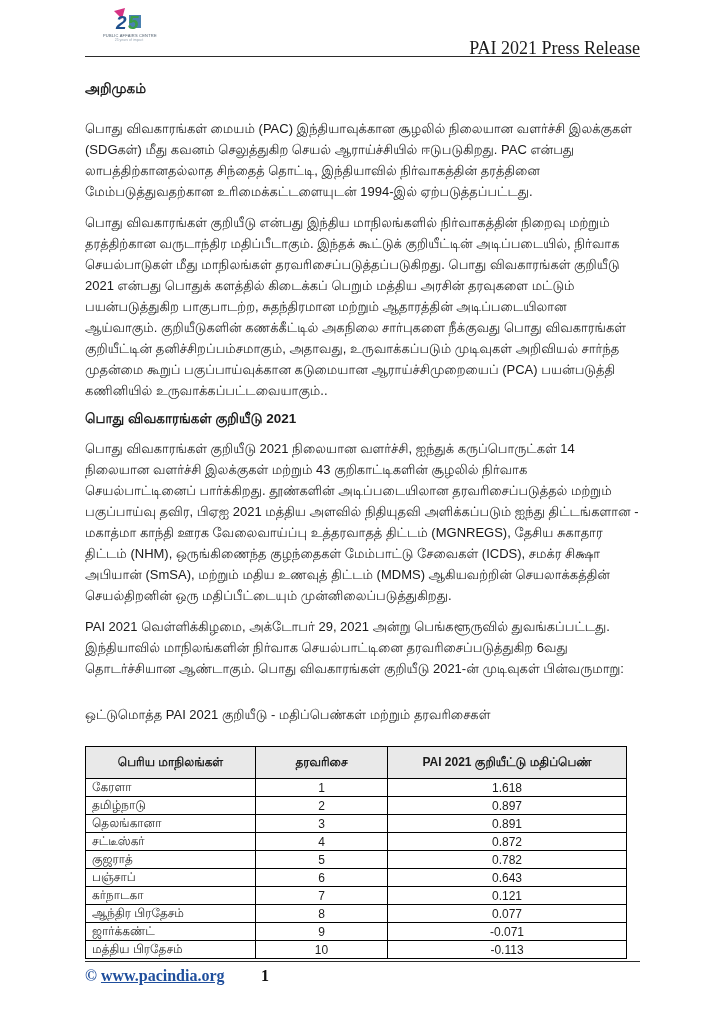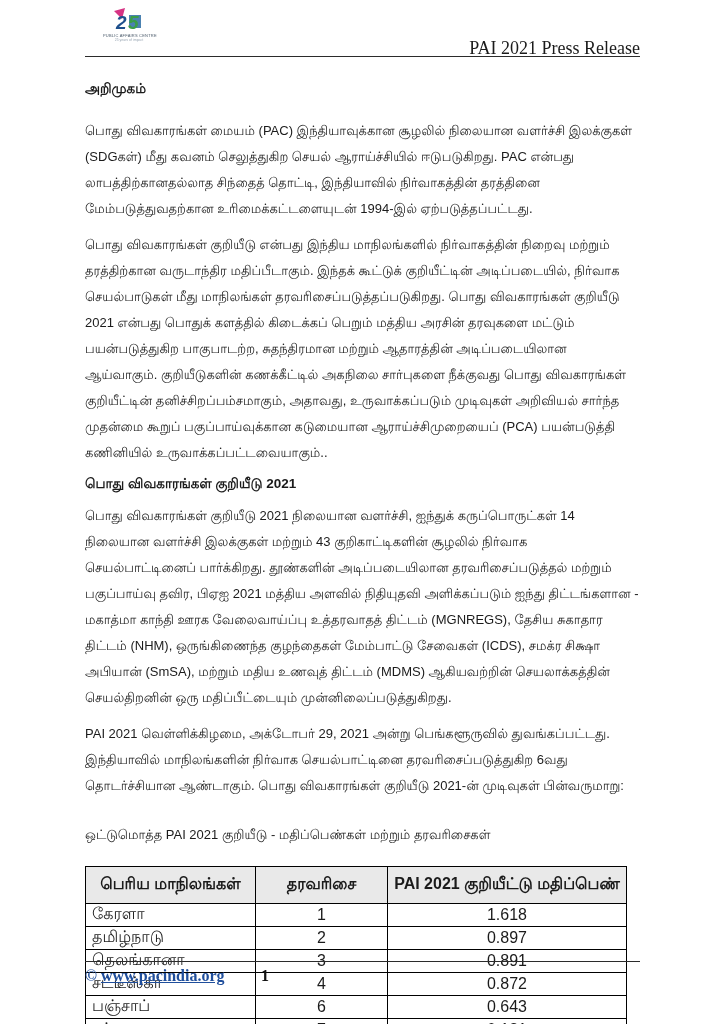--- a/index.html
+++ b/index.html
@@ -61,21 +61,21 @@
     top: 81px;
     width: 556px;
   }
   .doc-heading {
     font-size: 13.5px;
     font-weight: bold;
     margin-bottom: 20px;
   }
   .content p {
     font-size: 13px;
-    line-height: 26px;
+    line-height: 21px;
     margin-bottom: 10px;
     text-align: left;
   }
   .section-heading {
     font-size: 13.5px;
     font-weight: bold;
     margin: 4px 0 10px 0;
   }
 
   
@@ -84,21 +84,21 @@
     margin: 28px 0 0 0;
   }
   .score-table {
     border-collapse: collapse;
     margin-top: 22px;
     width: 541px;
     table-layout: fixed;
   }
   .score-table th, .score-table td {
     border: 1px solid #000000;
-    font-size: 16px;
+    font-size: 12px;
   }
   .score-table th {
     background: #e9e9e9;
     font-weight: bold;
     padding: 8px 4px;
     text-align: center;
   }
   .score-table td {
     padding: 1px 6px;
     height: 18px;
@@ -186,20 +186,25 @@
     <td class="state">தெலங்கானா</td>
     <td class="rank">3</td>
     <td class="score">0.891</td>
   </tr>
           <tr>
     <td class="state">சட்டீஸ்கர்</td>
     <td class="rank">4</td>
     <td class="score">0.872</td>
   </tr>
           <tr>
+    <td class="state">குஜராத்</td>
+    <td class="rank">5</td>
+    <td class="score">0.782</td>
+  </tr>
+          <tr>
     <td class="state">பஞ்சாப்</td>
     <td class="rank">6</td>
     <td class="score">0.643</td>
   </tr>
           <tr>
     <td class="state">கர்நாடகா</td>
     <td class="rank">7</td>
     <td class="score">0.121</td>
   </tr>
           <tr>

